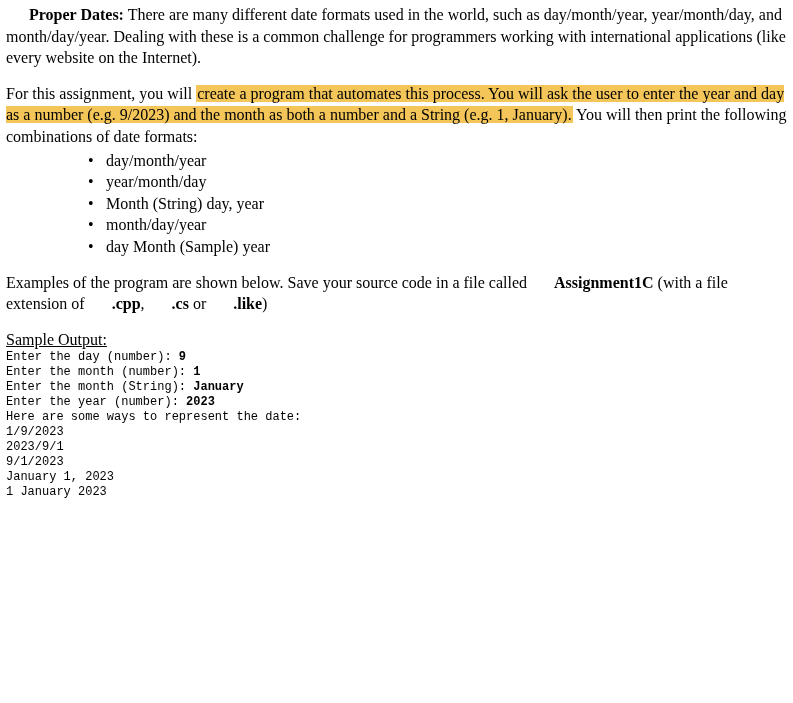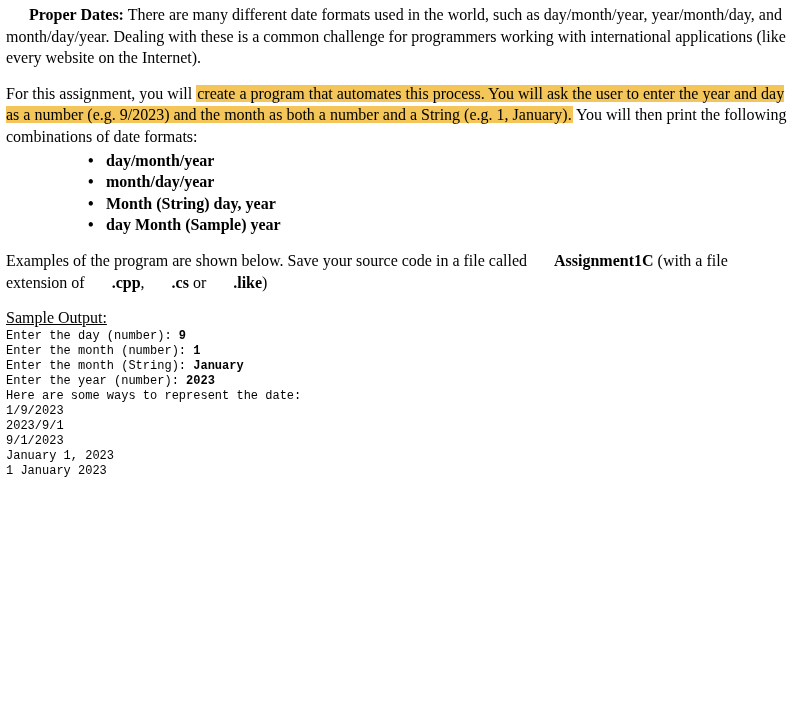--- a/index.html
+++ b/index.html
@@ -23,21 +23,20 @@
   }
   ul.bullets {
     list-style: none;
     margin: 2px 0 14px 0;
     padding: 0;
   }
   ul.bullets li {
     padding-left: 100px;
     position: relative;
     line-height: 1.35;
-    font-weight: bold;
   }
   ul.bullets li::before {
     content: "•";
     position: absolute;
     left: 82px;
     top: 0;
   }
   .underline { text-decoration: underline; }
   .mono {
     font-family: "Liberation Mono", "Courier New", Courier, monospace;
@@ -54,22 +53,23 @@
 <p class="para">
   <span class="bold">Proper Dates:</span><span> There are many different date formats used in the world, such as day/month/year, year/month/day, and month/day/year. Dealing with these is a common challenge for programmers working with international applications (like every website on the Internet).</span>
 </p>
 
 <p class="para" style="margin-bottom:2px;">
   <span>For this assignment, you will </span><span class="hl">create a program that automates this process. You will ask the user to enter the year and day as a number (e.g. 9/2023) and the month as both a number and a String (e.g. 1, January).</span><span> You will then print the following combinations of date formats:</span>
 </p>
 
 <ul class="bullets">
   <li><span>day/month/year</span></li>
+  <li><span>year/month/day</span></li>
+  <li><span>Month (String) day, year</span></li>
   <li><span>month/day/year</span></li>
-  <li><span>Month (String) day, year</span></li>
   <li><span>day Month (Sample) year</span></li>
 </ul>
 
 <p class="para">
   <span>Examples of the program are shown below. Save your source code in a file called </span><span class="bold">Assignment1C</span><span> (with a file extension of </span><span class="bold">.cpp</span><span>, </span><span class="bold">.cs</span><span> or </span><span class="bold">.like</span><span>)</span>
 </p>
 
 <div class="sample-block">
   <div class="underline">Sample Output: </div>
   <div class="mono"><span>Enter the day (number): </span><span class="b">9</span>

